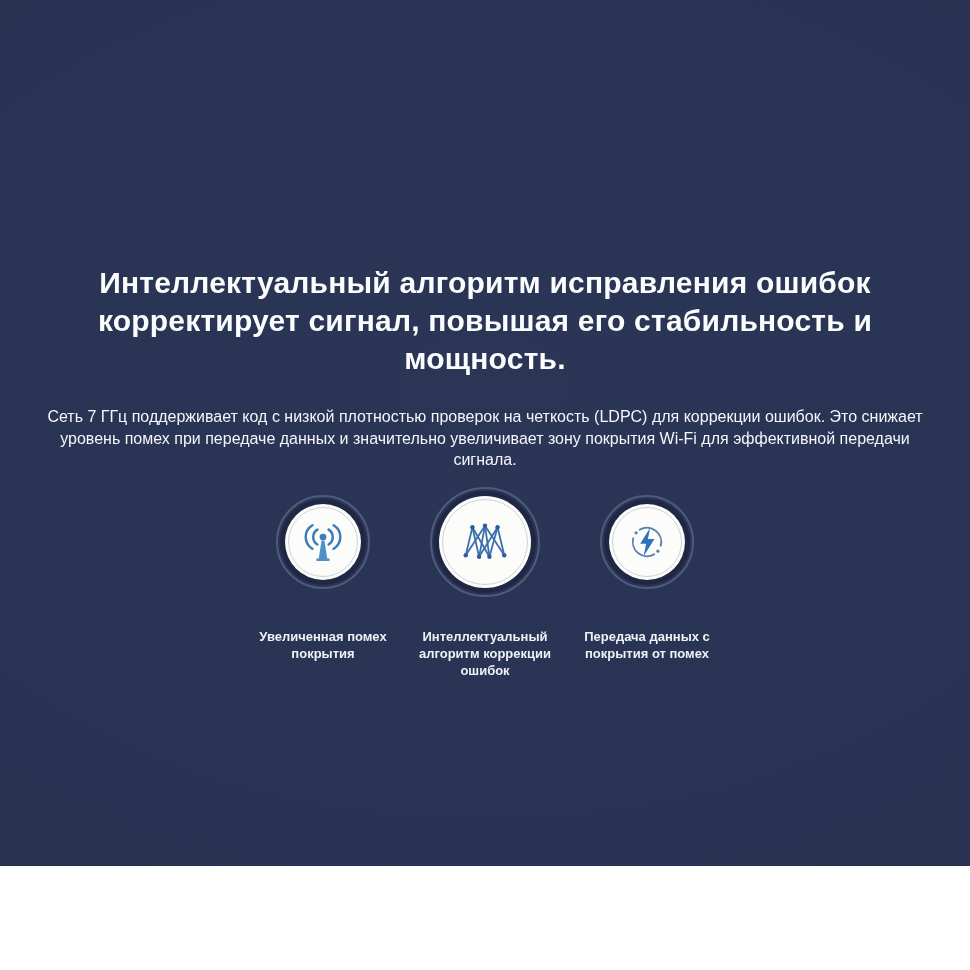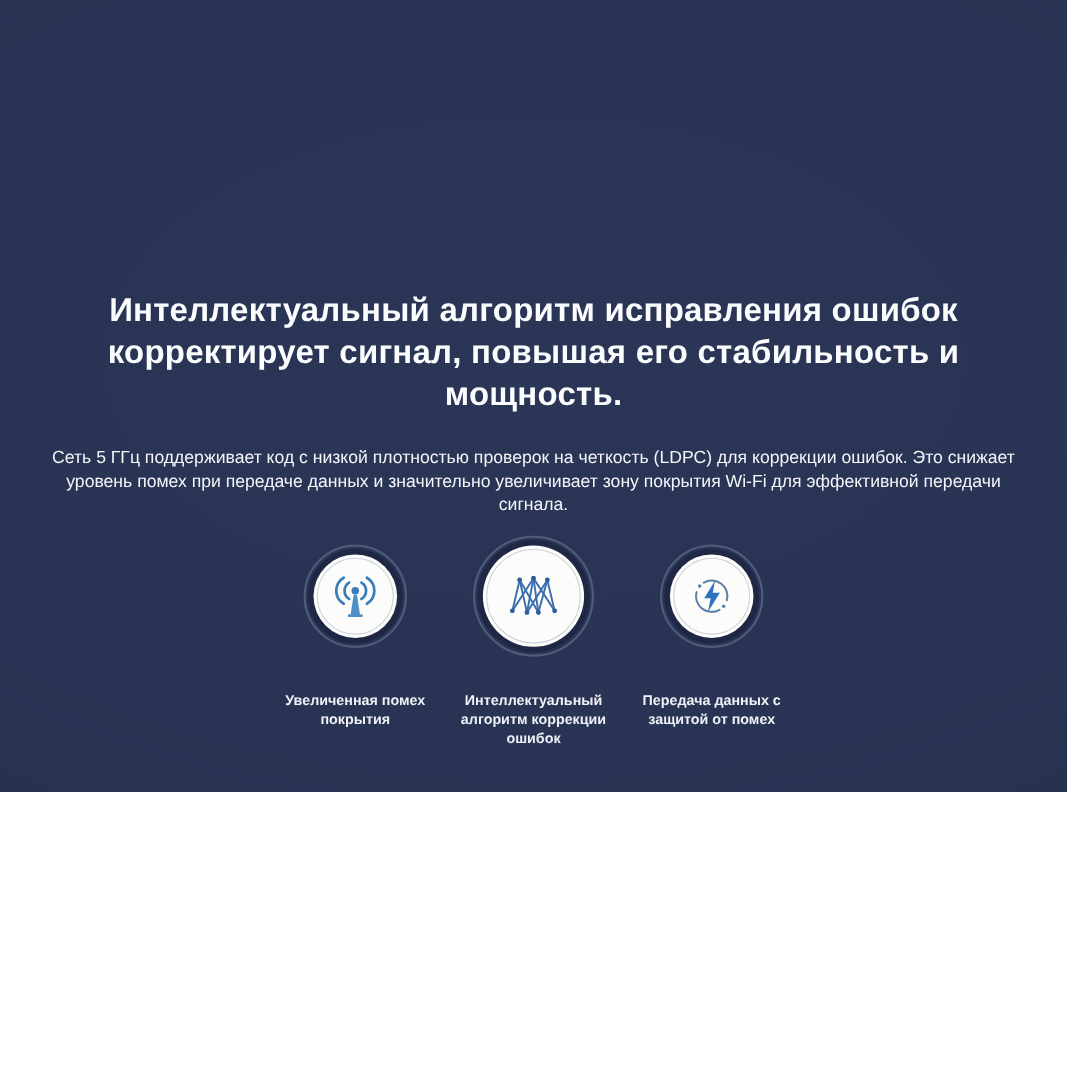--- a/index.html
+++ b/index.html
@@ -3,21 +3,21 @@
 <meta charset="utf-8">
 <style>
   html, body { margin: 0; padding: 0; }
   body {
     width: 970px; height: 970px;
     font-family: "Liberation Sans", sans-serif;
     overflow: hidden;
   }
   .stage {
     position: relative;
-    width: 970px; height: 720px;
+    width: 970px; height: 866px;
     background: radial-gradient(ellipse 120% 90% at 50% 45%, #2b3556 0%, #293353 55%, #252f4d 100%);
     text-decoration: underline;
   }
   .content {
     position: absolute;
     top: 264px; left: 0;
     width: 100%;
     text-align: center;
     color: #ffffff;
   }
@@ -99,21 +99,21 @@
   .feature:nth-child(3) .feature-label { max-width: 142px; }
 </style>
 </head>
 <body>
 
 <div class="stage">
   <div class="content">
 
     <h1 class="heading">Интеллектуальный алгоритм исправления ошибок корректирует сигнал, повышая его стабильность и мощность.</h1>
 
-    <p class="description">Сеть 5 ГГц поддерживает код с низкой плотностью проверок на четкость (LDPC) для коррекции ошибок. Это снижает уровень помех при передаче данных и значительно увеличивает зону покрытия Wi-Fi для эффективной передачи сигнала.</p>
+    <p class="description">Сеть 7 ГГц поддерживает код с низкой плотностью проверок на четкость (LDPC) для коррекции ошибок. Это снижает уровень помех при передаче данных и значительно увеличивает зону покрытия Wi-Fi для эффективной передачи сигнала.</p>
 
     <div class="features">
 
       <div class="feature">
         <div class="icon-area">
           <div class="icon-ring size-s">
             <div class="icon-disc">
               <span>
                 <svg width="62" height="62" viewBox="0 0 100 100" fill="none">
 
@@ -184,18 +184,18 @@
                   <path d="M61.5,69.9 A23,23 0 0 1 27.8,44.0" stroke="#5b80a9" stroke-width="3" stroke-linecap="round"></path>
                   <circle cx="32.4" cy="35.2" r="2.6" fill="#5b80a9"></circle>
                   <circle cx="67.6" cy="64.8" r="2.6" fill="#5b80a9"></circle>
 
                   <polygon points="55,27 39,53 48.5,53 44.5,73 62,45 51.5,45" fill="#2f72c0"></polygon>
                 </svg>
               </span>
             </div>
           </div>
         </div>
-        <div class="feature-label">Передача данных с защитой от помех</div>
+        <div class="feature-label">Передача данных с покрытия от помех</div>
       </div>
 
     </div>
   </div>
 </div>
 
 </body></html>

